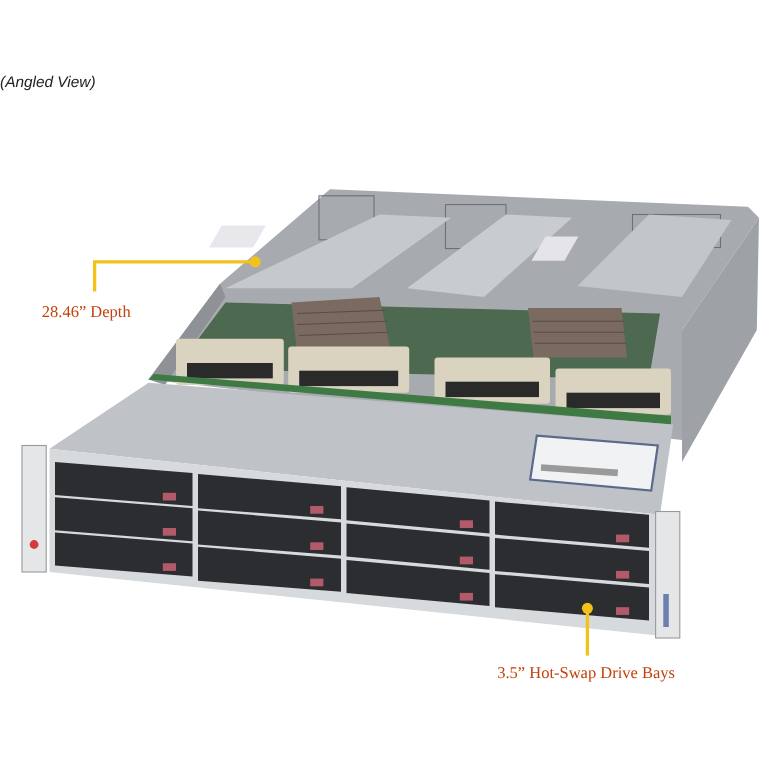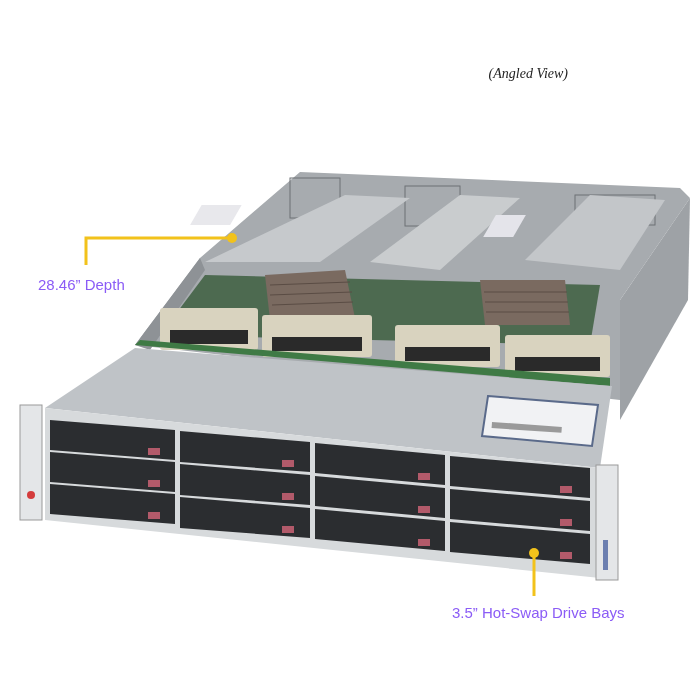--- a/index.html
+++ b/index.html
@@ -1,18 +1,18 @@
 <!DOCTYPE html>
 <html><head>
 <meta charset="utf-8">
 <style>
   html,body{margin:0;padding:0;background:#ffffff;}
   body{width:700px;height:700px;position:relative;overflow:hidden;font-family:"Liberation Sans",sans-serif;}
-  .caption{position:absolute;left:0;width:568px;top:66px;text-align:right;font-style:italic;font-size:14px;color:#222;font-family:Liberation Serif, serif;}
-  .label{position:absolute;font-family:Liberation Sans, sans-serif;font-size:15px;color:#8b5cf6;white-space:nowrap;}
+  .caption{position:absolute;left:0;width:568px;top:66px;text-align:left;font-style:italic;font-size:14px;color:#222;}
+  .label{position:absolute;font-family:Liberation Serif, serif;font-size:15px;color:#c2410c;white-space:nowrap;}
   #depth-label{left:38px;top:276px;}
   #bays-label{left:440px;top:604px;margin-left:12px;}
   svg.product{position:absolute;left:0;top:0;}
 </style>
 </head>
 <body>
 
 <div class="caption">(Angled View)</div>
 
 <svg class="product" width="700" height="700" viewBox="0 0 700 700">

